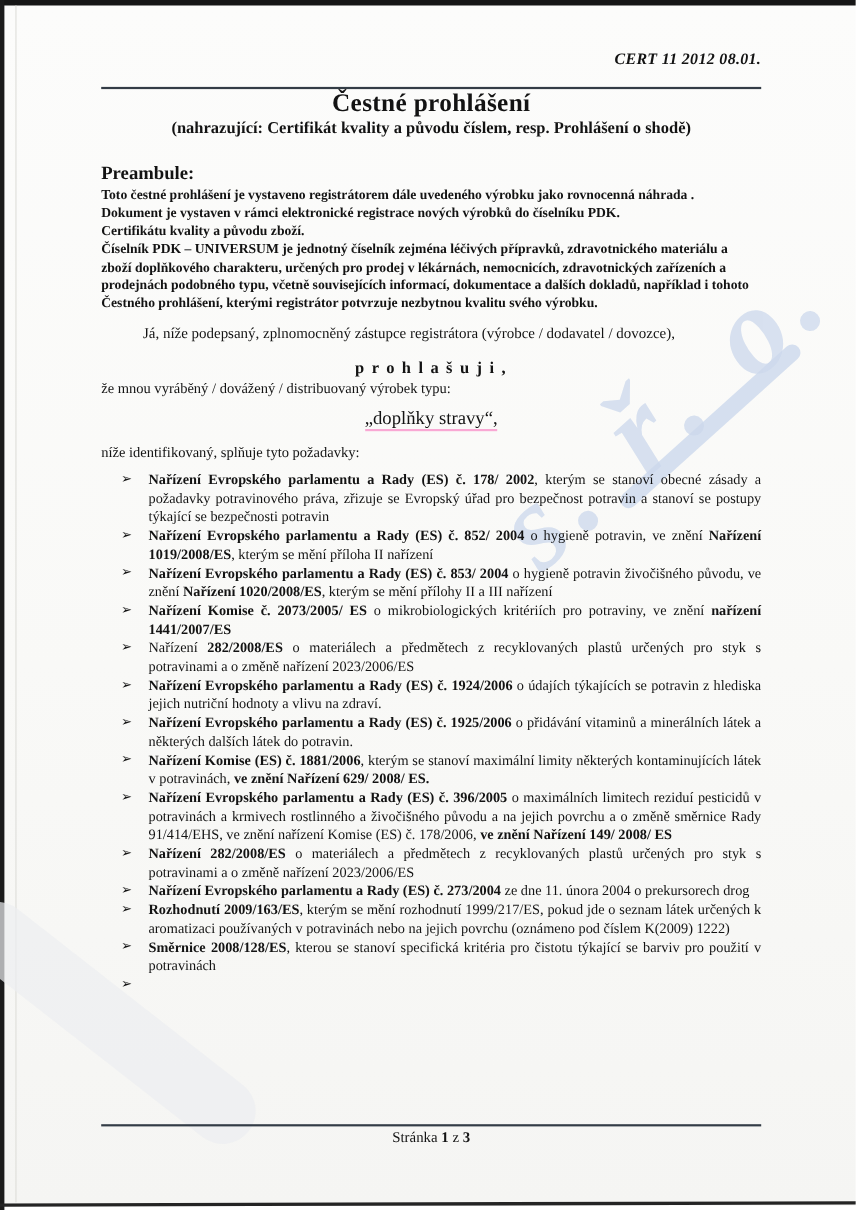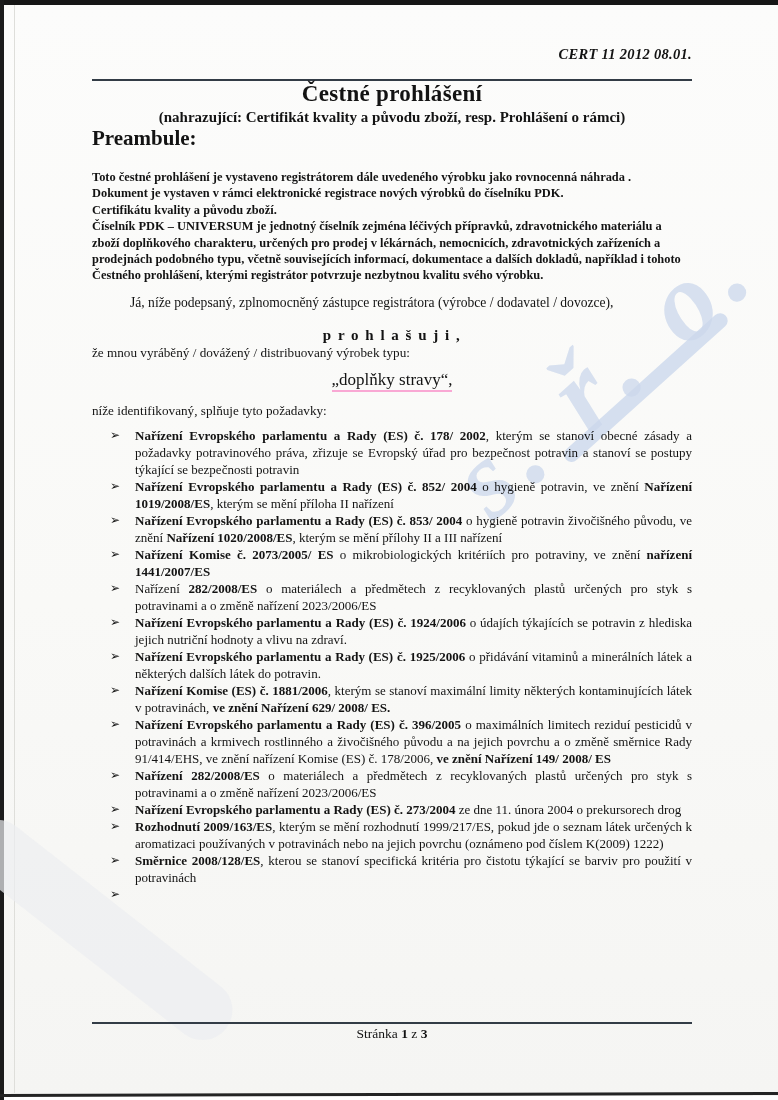--- a/index.html
+++ b/index.html
@@ -49,22 +49,22 @@
   .doc-code{
     margin-top:46px;text-align:right;
     font-style:italic;font-weight:bold;font-size:14.5px;letter-spacing:.3px;
   }
   .rule{height:2px;background:#333c46;margin-top:16px;}
   .rule-bottom{position:absolute;left:92px;top:1022px;width:600px;height:2px;background:#333c46;z-index:1;}
 
   .title{text-align:center;font-weight:bold;font-size:23px;letter-spacing:.3px;}
   .subtitle{margin-top:2px;text-align:center;font-weight:bold;font-size:15px;}
 
-  .preamble-heading{font-weight:bold;font-size:21px;}
-  .preamble-paragraphs{margin-top:18px;font-weight:bold;font-size:12.4px;line-height:16.4px;}
+  .preamble-heading{margin-top:22px;font-weight:bold;font-size:17px;}
+  .preamble-paragraphs{margin-top:1px;font-weight:bold;font-size:12.4px;line-height:16.4px;}
   .pre-par{margin:0;}
 
   .decl-intro{margin-top:11px;font-size:13.6px;text-indent:38px;}
   .decl-verb{margin-top:16px;text-align:center;font-weight:bold;font-size:15px;letter-spacing:1.5px;}
   .decl-cont{margin-top:1px;font-size:13.2px;}
   .product-type{margin-top:9px;text-align:center;font-size:17px;}
   .product-type span{font-weight:normal;border-bottom:2px solid #f9a8d4;padding-bottom:1px;}
   .req-intro{margin-top:13px;font-size:13.2px;}
 
   .req-list{margin-top:8px;font-size:13px;line-height:17px;}
@@ -90,21 +90,21 @@
   <div class="wm-blob"></div>
   <div class="wm-stroke"></div>
   <div class="wm-text">s. ř. o.</div>
 </div>
 
 <div class="content">
   <div class="doc-code">CERT 11 2012 08.01.</div>
   <div class="rule"></div>
 
   <div class="title">Čestné prohlášení</div>
-  <div class="subtitle">(nahrazující: Certifikát kvality a původu zboží, resp. Prohlášení o rámci)</div>
+  <div class="subtitle">(nahrazující: Certifikát kvality a původu číslem, resp. Prohlášení o shodě)</div>
 
   <div class="preamble-heading">Preambule:</div>
   <div class="preamble-paragraphs">
       <div class="pre-par">Toto čestné prohlášení je vystaveno registrátorem dále uvedeného výrobku jako rovnocenná náhrada .</div>
       <div class="pre-par">Dokument je vystaven v rámci elektronické registrace nových výrobků do číselníku PDK.</div>
       <div class="pre-par">Certifikátu kvality a původu zboží.</div>
       <div class="pre-par">Číselník PDK – UNIVERSUM je jednotný číselník zejména léčivých přípravků, zdravotnického materiálu a zboží doplňkového charakteru, určených pro prodej v lékárnách, nemocnicích, zdravotnických zařízeních a prodejnách podobného typu, včetně souvisejících informací, dokumentace a dalších dokladů, například i tohoto Čestného prohlášení, kterými registrátor potvrzuje nezbytnou kvalitu svého výrobku.</div>
     </div>
 
   <div class="decl-intro">Já, níže podepsaný, zplnomocněný zástupce registrátora (výrobce / dodavatel / dovozce),</div>

